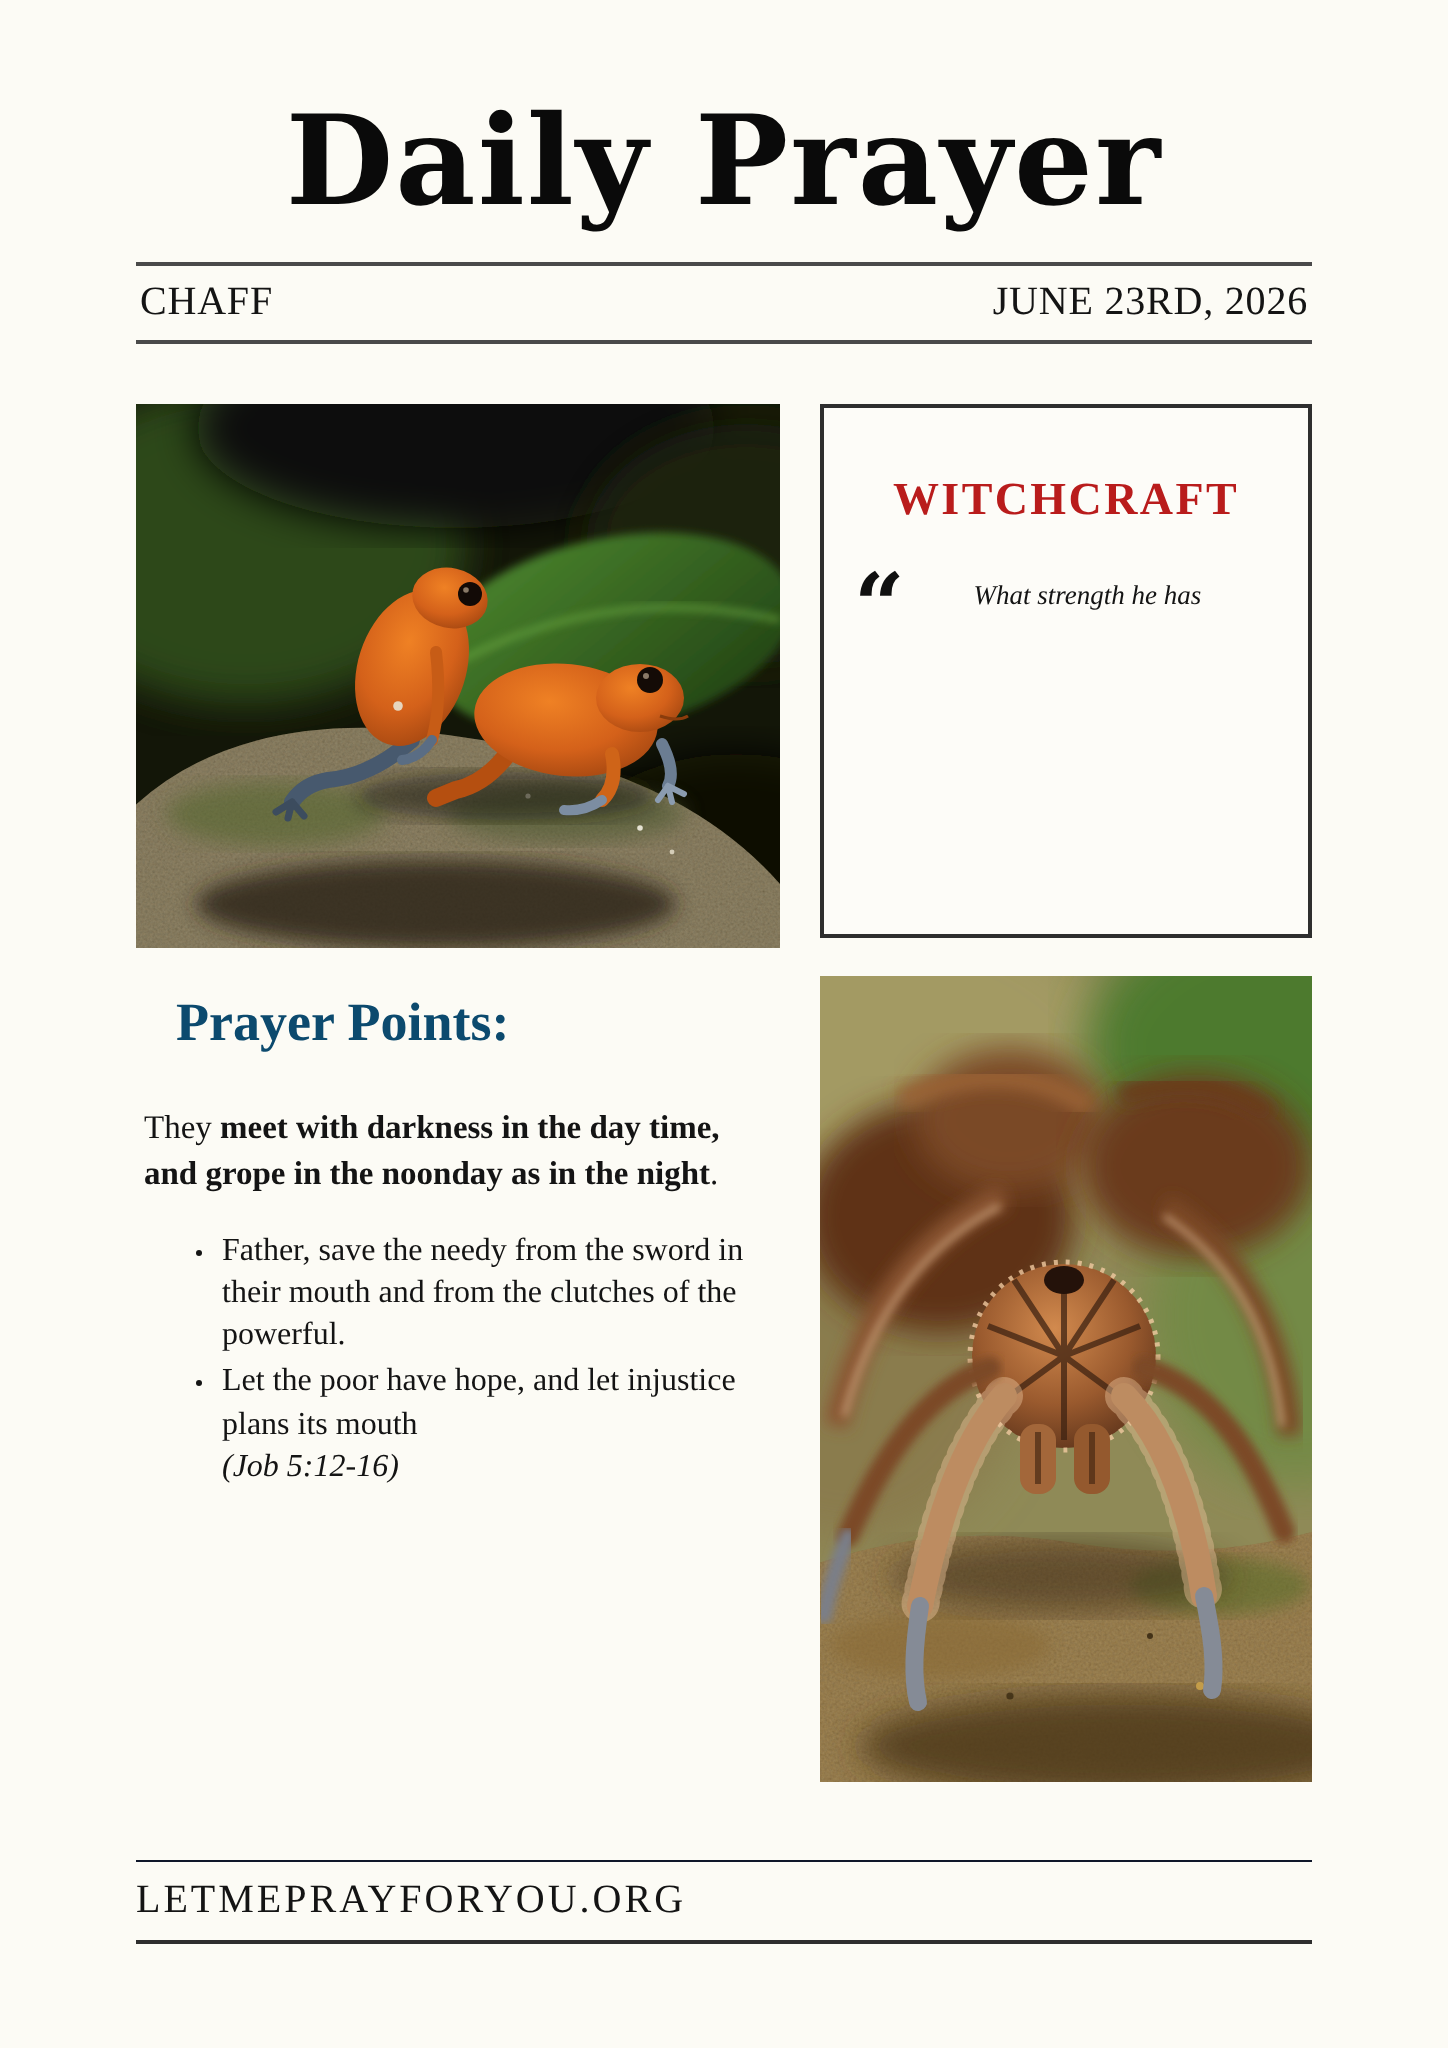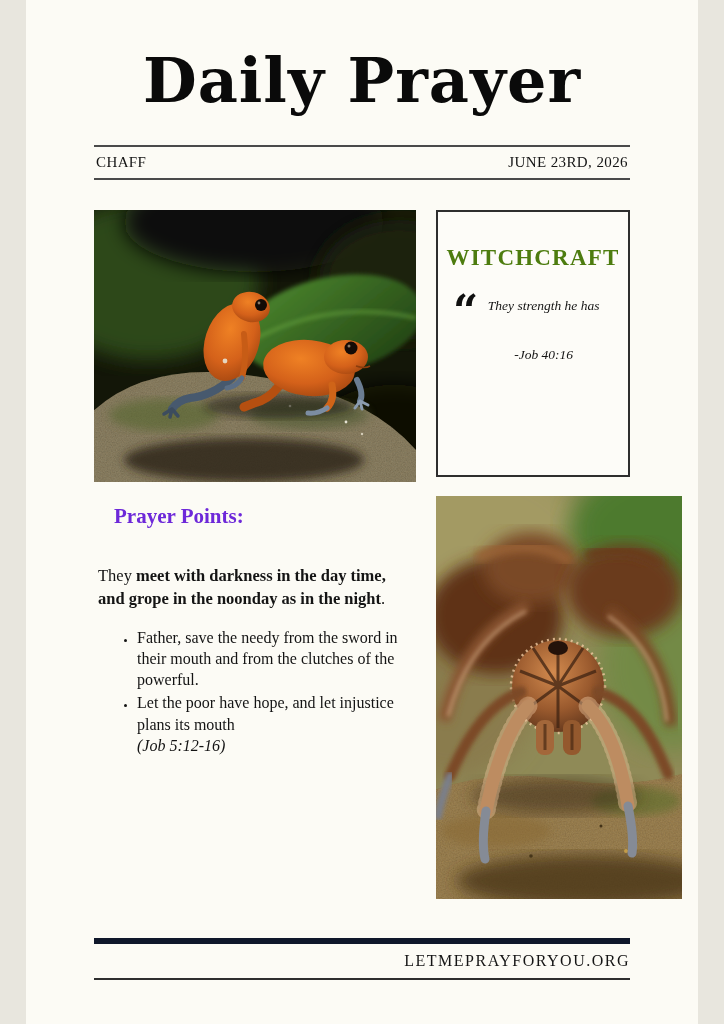--- a/index.html
+++ b/index.html
@@ -1,69 +1,69 @@
 <!DOCTYPE html>
 <html><head>
 <meta charset="utf-8">
 <style>
   html,body{margin:0;padding:0;background:#e8e6de;}
   .page{
-    width:672px;height:1024px;margin:0 auto;background:#fcfbf5;color:#141414;
+    width:724px;height:1024px;margin:0 auto;background:#fcfbf5;color:#141414;
     font-family:"Liberation Serif",serif;box-sizing:border-box;padding:0 68px;
     overflow:hidden;position:relative;
   }
   
   .title{
     margin:0;padding-top:44px;text-align:center;
     font-family:"DejaVu Serif",serif;font-weight:700;
     font-size:62px;line-height:1.18;letter-spacing:1px;color:#0a0a0a;
   }
   .meta{
-    margin-top:28px;border-top:2px solid #4a4a4a;border-bottom:2px solid #4a4a4a;
+    margin-top:14px;border-top:2px solid #4a4a4a;border-bottom:2px solid #4a4a4a;
     display:flex;justify-content:space-between;align-items:center;
-    padding:7px 2px;font-size:15px;letter-spacing:.4px;
+    padding:7px 2px;font-size:20px;letter-spacing:.4px;
   }
   
   .row1{margin-top:30px;display:flex;gap:20px;}
   .row2{margin-top:14px;display:flex;gap:20px;}
   figure{margin:0;}
   .photo-frogs{width:322px;height:272px;flex:none;overflow:hidden;}
   .photo-spider{width:246px;height:403px;flex:none;overflow:hidden;}
   svg{display:block;}
   
   .card{
     flex:1;height:267px;border:2px solid #2e2e2e;box-sizing:border-box;background:#fdfcf8;
   }
   .card h2{
-    margin:33px 8px 0;text-align:center;font-size:23px;letter-spacing:1.2px;color:#4d7c0f;
+    margin:33px 8px 0;text-align:center;font-size:23px;letter-spacing:1.2px;color:#b91c1c;
   }
   .quote-row{display:flex;margin-top:25px;padding:0 15px;}
   .qmark{
     font-family:"DejaVu Serif",serif;font-weight:700;font-size:44px;line-height:.72;
     flex:none;color:#101010;
   }
   .qtext{
     flex:1;text-align:center;font-style:italic;font-size:13.5px;line-height:1.5;
     padding-right:4px;
   }
   .attr{margin-top:29px;font-style:italic;}
   
   .textcol{width:322px;flex:none;}
-  .textcol h2{margin:8px 0 0 20px;font-size:21px;color:#6d28d9;}
+  .textcol h2{margin:8px 0 0 20px;font-size:27px;color:#0c4a6e;}
   .textcol ul{margin:22px 0 0;padding-left:30px;list-style:disc;}
   .textcol li{font-size:16px;line-height:1.33;margin-bottom:2px;}
   .textcol li::marker{font-size:11px;}
-  .interlude{margin:36px 0 0;padding-left:4px;font-size:16.5px;line-height:1.38;}
+  .interlude{margin:26px 0 0;padding-left:4px;font-size:16.5px;line-height:1.38;}
   .interlude b{font-weight:700;}
   ul.second{margin-top:16px;margin-left:13px;}
   .ref{font-style:italic;}
   
   .footer{
-    margin-top:39px;border-top:6px solid #0f172a;border-bottom:2px solid #2e2e2e;
-    text-align:right;padding:8px 0;font-size:16px;letter-spacing:1.5px;
+    margin-top:39px;border-top:1px solid #0f172a;border-bottom:2px solid #2e2e2e;
+    text-align:left;padding:8px 0;font-size:20px;letter-spacing:1.5px;
   }
 </style>
 </head>
 <body>
 
 <div class="page">
 
   <header>
     <h1 class="title">Daily Prayer</h1>
     <div class="meta">
@@ -143,22 +143,21 @@
           <path d="M263,170 q7,14 3,21" stroke="#6b7d92" stroke-width="6" stroke-linecap="round" fill="none"></path>
           <path d="M266,191 l8,4 M266,191 l2,8 M266,191 l-5,7" stroke="#8b9cb0" stroke-width="3" stroke-linecap="round"></path>
         </svg>
       </figure>
 
       <aside class="card">
         <h2>WITCHCRAFT</h2>
         <div class="quote-row">
           <span class="qmark">“</span>
           <div class="qtext">
-            <div>They strength he has</div>
-            <div class="attr">-Job 40:16</div>
+            <div>What strength he has</div>
           </div>
         </div>
       </aside>
     </div>
 
     <div class="row2">
 
       <section class="textcol">
         <h2>Prayer Points:</h2>
         <p class="interlude"><span>They </span><b>meet with darkness in the day time, and grope in the noonday as in the night</b><span>.</span></p>

